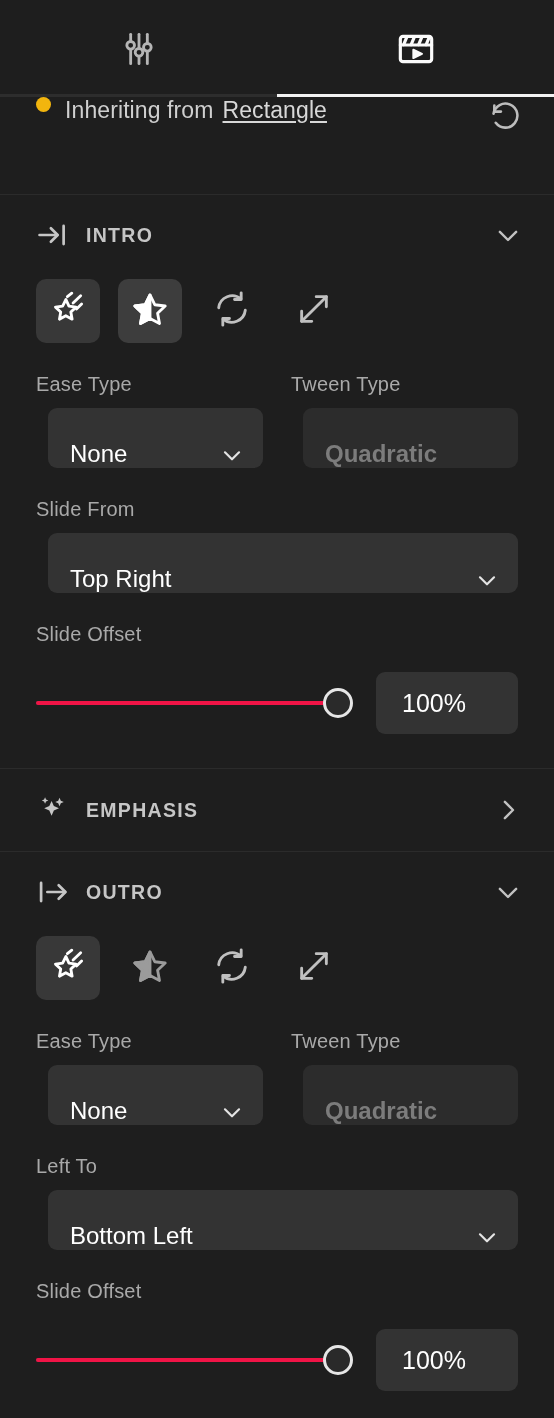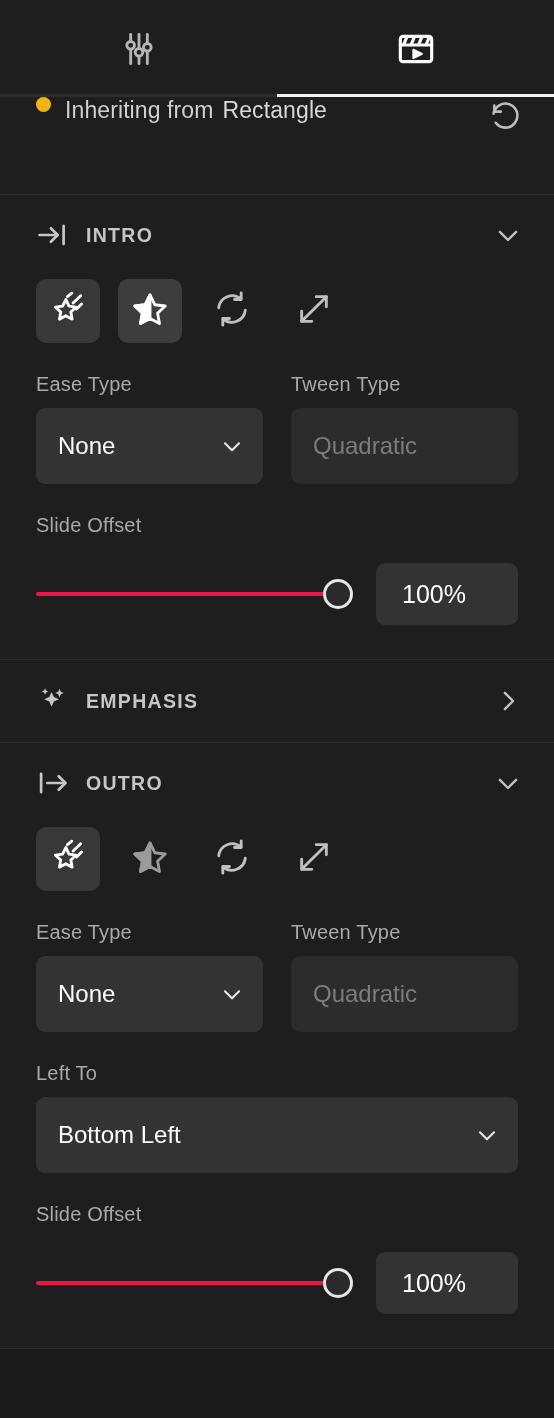--- a/index.html
+++ b/index.html
@@ -24,21 +24,21 @@
   
   .inherit-row {
     height: 98px; display: flex; align-items: flex-start; padding: 0 26px 0 36px;
     border-bottom: 1px solid #2b2b2b; background: #1e1e1e;
   }
   .dot { width: 15px; height: 15px; border-radius: 50%; background: #f2b50e; flex: 0 0 auto; }
   .inherit-text {
     margin-left: 14px; color: #cfcfcf; font-size: 23px; letter-spacing: .1px;
     display: flex; align-items: baseline; gap: 9px; white-space: nowrap;
   }
-  .inherit-link { color: #d8d8d8; text-underline-offset: 3px; cursor: pointer; }
+  .inherit-link { color: #d8d8d8; text-decoration: underline; text-underline-offset: 3px; cursor: pointer; }
   .reset-btn { margin-left: auto; width: 44px; height: 44px; display: flex; align-items: center; justify-content: center; cursor: pointer; }
 
   
   .section { border-bottom: 1px solid #2b2b2b; background: #1e1e1e; }
   .section.body-open { padding-bottom: 34px; }
   .sec-head {
     height: 80px; display: flex; align-items: center; padding: 0 26px 0 36px; cursor: pointer;
   }
   .sec-icon { width: 34px; flex: 0 0 34px; display: flex; align-items: center; }
   .sec-title {
@@ -56,27 +56,27 @@
   .icon-btn.sel-dark { background: #383838; }
   .icon-btn.sel-light { background: #3d3d3d; }
 
   
   .field-row { display: flex; padding: 0 36px; gap: 28px; margin-top: 30px; }
   .field { display: flex; flex-direction: column; }
   .field.half { width: 228px; }
   .field.full { width: 100%; }
   .flabel { color: #a9a9a9; font-size: 20px; margin-bottom: 12px; letter-spacing: .2px; }
   .select {
-    height: 76px; border-radius: 9px; background: #333333; display: flex; align-items: center;
-    padding: 0 18px 0 22px; cursor: pointer;
+    height: 60px; border-radius: 9px; background: #333333; display: flex; align-items: flex-end;
+    padding: 0 18px 0 22px; cursor: pointer; margin-left: 12px;
   }
   .select .sval { color: #ffffff; font-size: 24px; }
   .select .chev { margin-left: auto; display: flex; align-items: center; }
   .select.disabled { background: #2c2c2c; cursor: default; }
-  .select.disabled .sval { color: #7c7c7c; }
+  .select.disabled .sval { color: #7c7c7c; font-weight: bold; }
 
   
   .slider-row { display: flex; align-items: center; padding: 0 36px; gap: 0; margin-top: 14px; }
   .slider-wrap { flex: 1 1 auto; height: 62px; position: relative; display: flex; align-items: center; cursor: pointer; }
   .track { position: absolute; left: 0; right: 18px; height: 4px; background: #3a3a3a; border-radius: 2px; }
   .track-fill { position: absolute; left: 0; height: 4px; background: #f01446; border-radius: 2px; }
   .thumb {
     position: absolute; width: 30px; height: 30px; border-radius: 50%;
     background: #2a2a2a; border: 3px solid #e6e6e6;
   }
@@ -211,20 +211,33 @@
         </div>
       </div>
       <div class="field half">
         <span class="flabel">Tween Type</span>
         <div class="select disabled">
           <span class="sval">Quadratic</span>
         </div>
       </div>
     </div>
 
+    <div class="field-row">
+      <div class="field full">
+        <span class="flabel">Slide From</span>
+        <div class="select">
+          <span class="sval">Top Right</span>
+          <span class="chev">
+            <svg width="26" height="26" viewBox="0 0 24 24" fill="none" stroke="#e4e4e4" stroke-width="2" stroke-linecap="round" stroke-linejoin="round">
+              <polyline points="5.5,9.5 12,16 18.5,9.5"></polyline>
+            </svg>
+          </span>
+        </div>
+      </div>
+    </div>
 
     <div class="field-row">
       <span class="flabel">Slide Offset</span>
     </div>
     <div class="slider-row">
       <div class="slider-wrap">
         <div class="track"></div>
         <div class="track-fill" style="width: calc(100% - 18px); background: rgb(240, 20, 70);"></div>
         <div class="thumb" style="left:calc(100% - 33px)"></div>
       </div>

